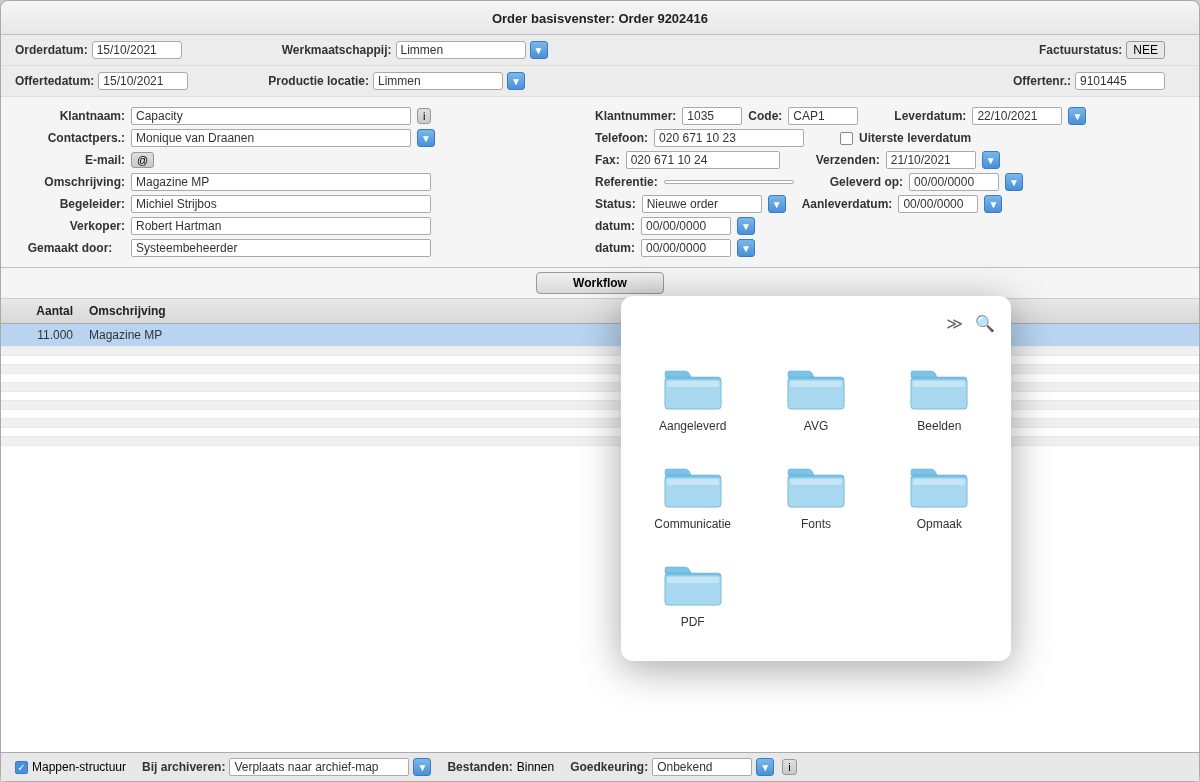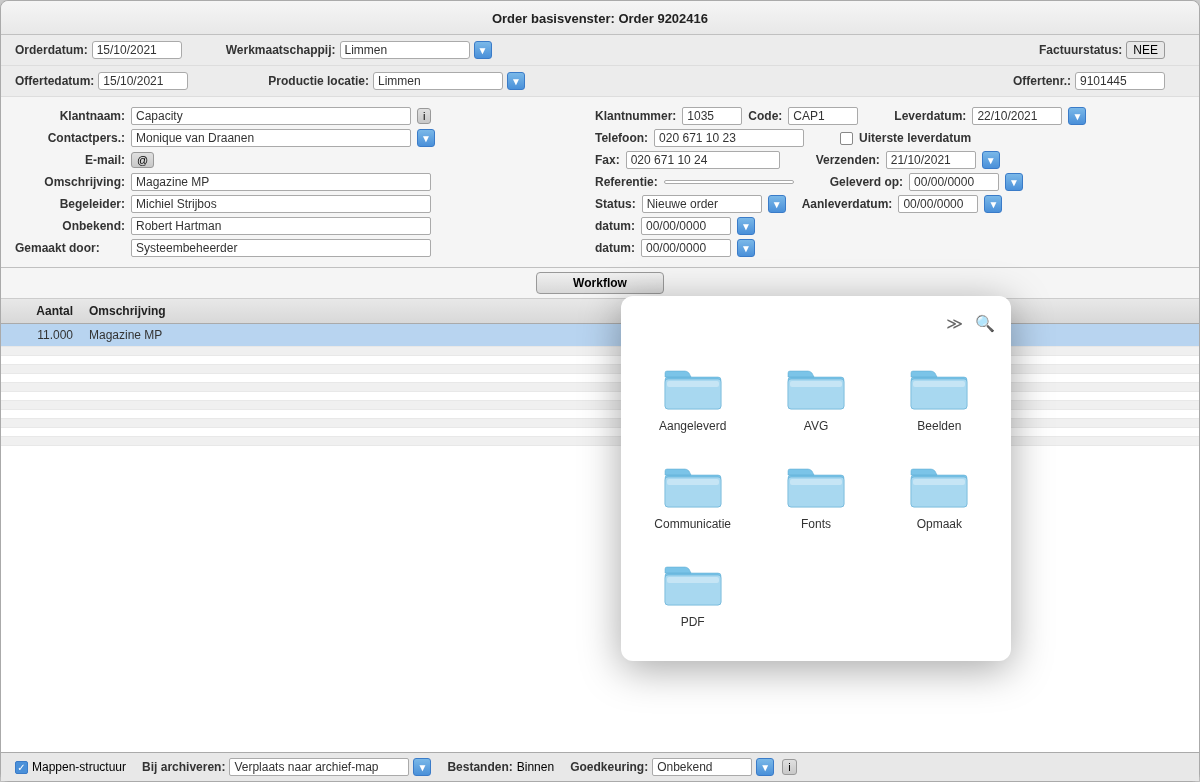--- a/index.html
+++ b/index.html
@@ -305,21 +305,21 @@
 
   <div class="title-bar">
     <span>Order basisvenster: Order 9202416</span>
   </div>
 
   <div class="top-row">
     <div class="field-group">
       <span class="field-label">Orderdatum:</span>
       <span class="text-input" style="display:inline-block;width:90px;">15/10/2021</span>
     </div>
-    <div class="field-group" style="margin-left:24px;">
+    <div class="field-group" style="margin-left:80px;">
       <span class="field-label">Werkmaatschappij:</span>
       <span class="text-input" style="display:inline-block;width:130px;">Limmen</span>
       <span class="dropdown-btn">▼</span>
     </div>
     <div class="field-group" style="margin-left:auto;">
       <span class="field-label">Factuurstatus:</span>
       <span class="status-badge">NEE</span>
     </div>
   </div>
 
@@ -410,33 +410,33 @@
         <span class="input-box" style="width:120px;display:inline-block;">Nieuwe order</span>
         <span class="dropdown-btn">▼</span>
         <span class="field-label" style="margin-left:10px;">Aanleverdatum:</span>
         <span class="input-box" style="width:80px;display:inline-block;">00/00/0000</span>
         <span class="dropdown-btn">▼</span>
       </div>
     </div>
 
     <div class="form-row">
       <div class="form-col-left">
-        <span class="field-label" style="width:110px;text-align:right;">Onbekend:</span>
+        <span class="field-label" style="width:110px;text-align:right;">Verkoper:</span>
         <span class="input-box" style="width:300px;display:inline-block;">Robert Hartman</span>
       </div>
       <div class="form-col-right">
         <span class="field-label">datum:</span>
         <span class="input-box" style="width:90px;display:inline-block;">00/00/0000</span>
         <span class="dropdown-btn">▼</span>
       </div>
     </div>
 
     <div class="form-row">
       <div class="form-col-left">
-        <span class="field-label" style="width:110px;text-align:left;">Gemaakt door:</span>
+        <span class="field-label" style="width:110px;text-align:center;">Gemaakt door:</span>
         <span class="input-box" style="width:300px;display:inline-block;">Systeembeheerder</span>
       </div>
       <div class="form-col-right">
         <span class="field-label">datum:</span>
         <span class="input-box" style="width:90px;display:inline-block;">00/00/0000</span>
         <span class="dropdown-btn">▼</span>
       </div>
     </div>
 
   </div>

